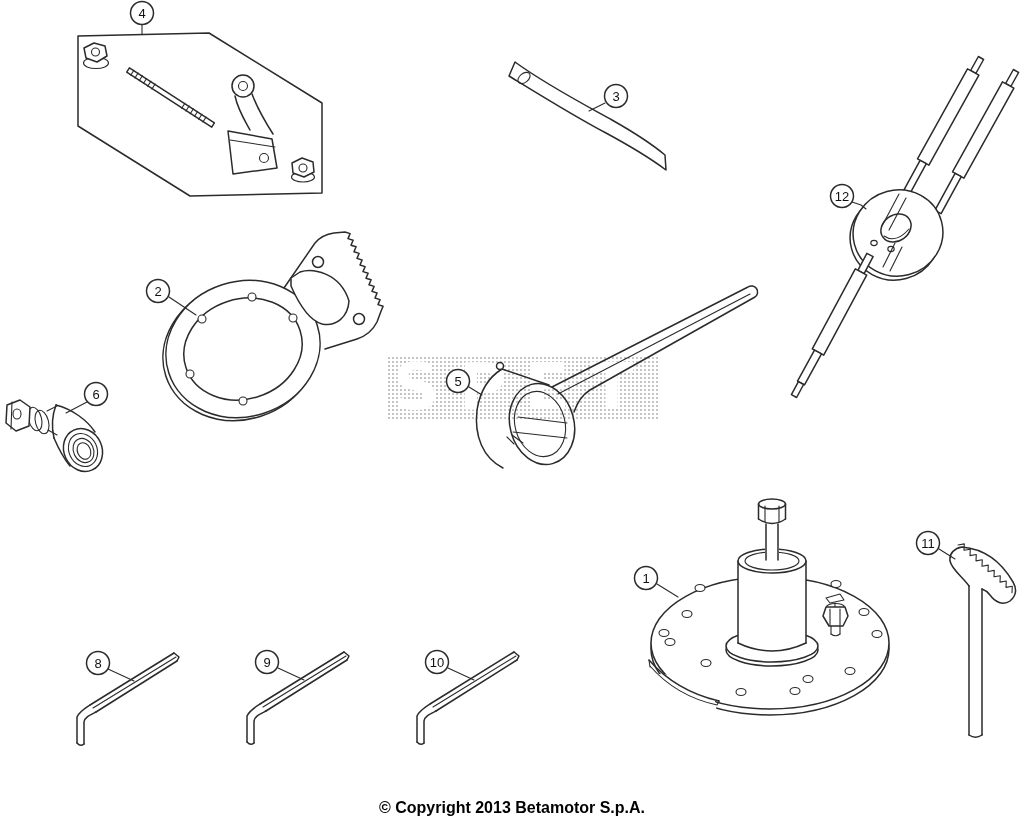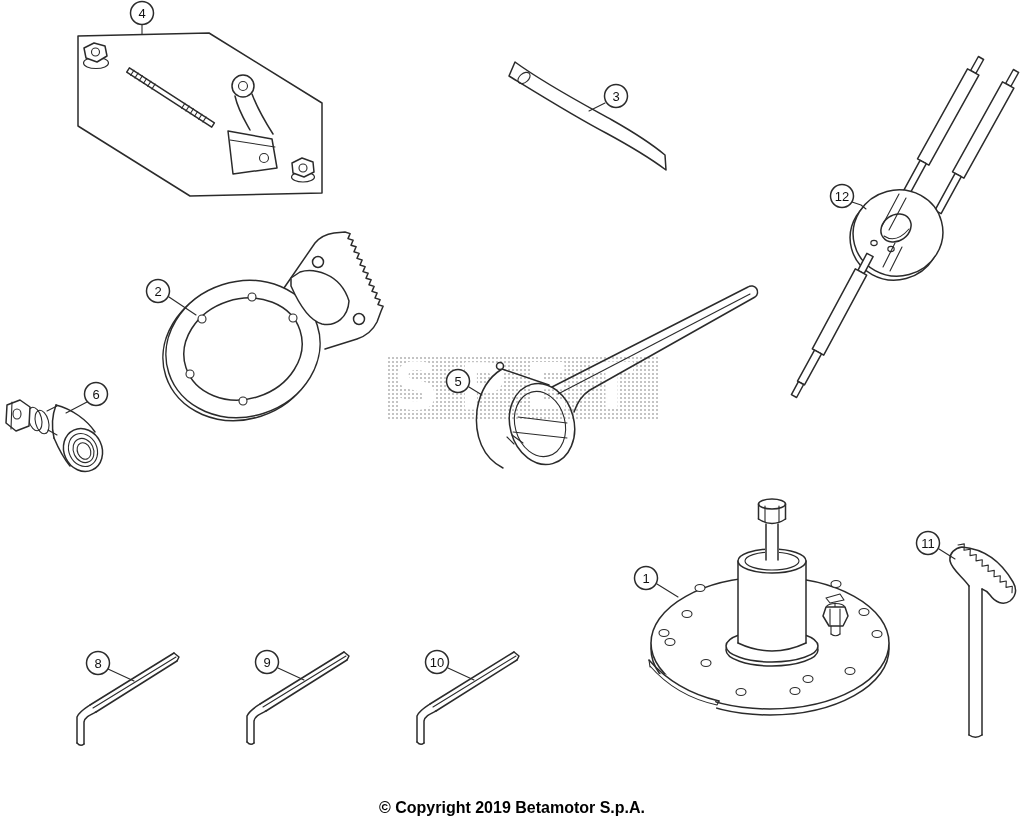--- a/index.html
+++ b/index.html
@@ -244,14 +244,14 @@
     <g>
       <circle class="wfill" cx="267" cy="662" r="11.5"></circle>
       <text x="267" y="666.5">9</text>
     </g>
     <g>
       <circle class="wfill" cx="437" cy="662" r="11.5"></circle>
       <text x="437" y="666.5">10</text>
     </g>
   </svg>
 
-  <div id="copyright">© Copyright 2019 Betamotor S.p.A.</div>
+  <div id="copyright">© Copyright 2013 Betamotor S.p.A.</div>
 </div>
 
 </body></html>

